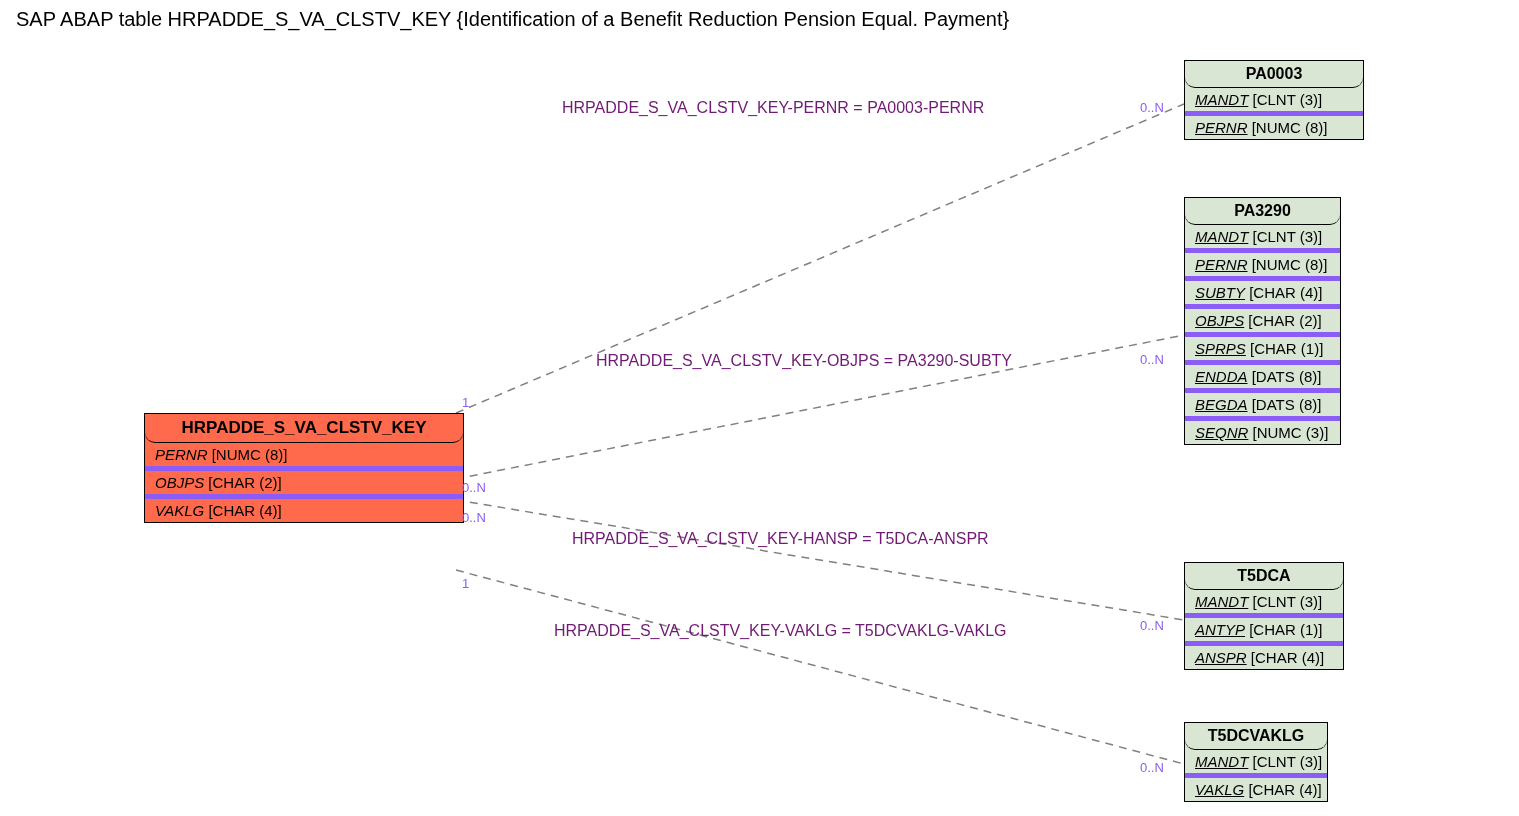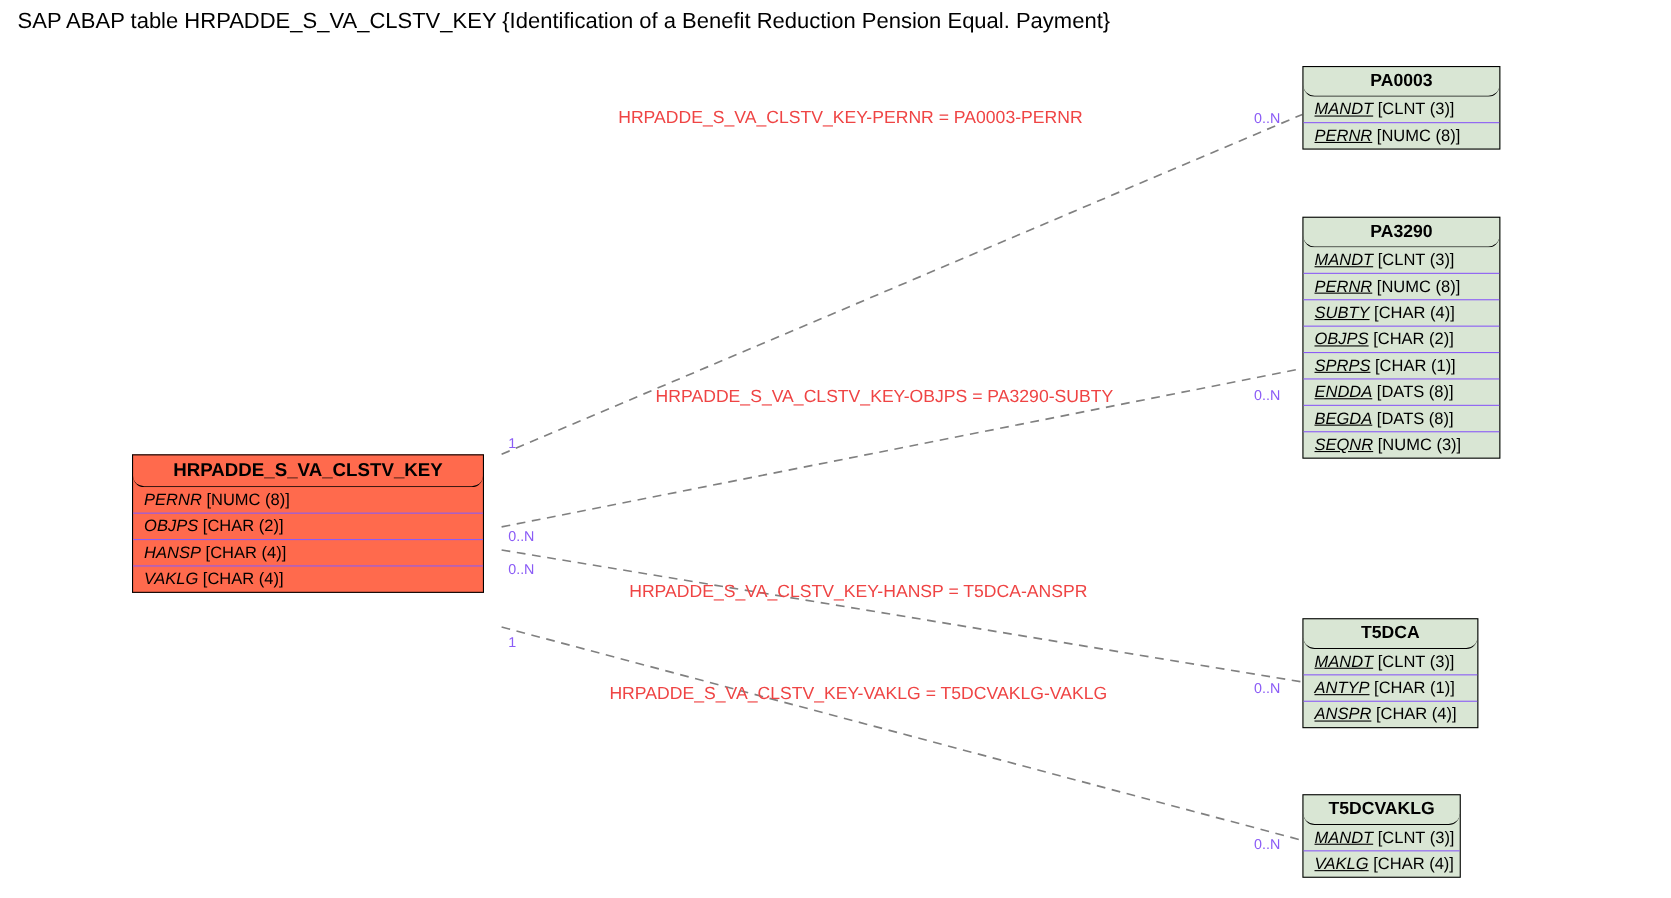--- a/index.html
+++ b/index.html
@@ -27,75 +27,74 @@
   .entity .hdr {
     font-weight: bold;
     text-align: center;
     padding: 4px 10px;
     border-bottom: 1px solid #000;
     font-size: 16px;
     border-radius: 10px;
   }
   .entity .row {
     padding: 3px 10px;
-    border-bottom: 1px solid #8b5cf6;
+    border-bottom: 5px solid #8b5cf6;
     font-size: 15px;
     white-space: nowrap;
   }
   .entity .row:last-child { border-bottom: none; }
   .entity .row .fn { font-style: italic; text-decoration: underline; }
   .entity .row .fn.nou { text-decoration: none; }
   .main { background: #ff6a4d; }
   .main .hdr { font-size: 17px; }
   .ref { background: #d9e6d4; }
   svg.lines {
     position: absolute;
     top: 0; left: 0;
     width: 1519px; height: 816px;
     pointer-events: none;
   }
   .lbl {
     position: absolute;
     font-size: 16px;
-    color: #ef4444;
+    color: #701a75;
     white-space: nowrap;
   }
   .card {
     position: absolute;
     font-size: 13px;
     color: #8b5cf6;
   }
 </style>
 </head>
 <body>
 
 <div class="title">SAP ABAP table HRPADDE_S_VA_CLSTV_KEY {Identification of a Benefit Reduction Pension Equal. Payment}</div>
 
 <svg class="lines">
   <line x1="456" y1="413" x2="1184" y2="104" stroke="#808080" stroke-width="1.5" stroke-dasharray="8,6"></line>
   <line x1="456" y1="479" x2="1184" y2="335" stroke="#808080" stroke-width="1.5" stroke-dasharray="8,6"></line>
   <line x1="456" y1="500" x2="1184" y2="620" stroke="#808080" stroke-width="1.5" stroke-dasharray="8,6"></line>
   <line x1="456" y1="570" x2="1184" y2="764" stroke="#808080" stroke-width="1.5" stroke-dasharray="8,6"></line>
 </svg>
 
-<div class="entity main" style="left:120px; top:413px; width:320px;">
+<div class="entity main" style="left:144px; top:413px; width:320px;">
   <div class="hdr">HRPADDE_S_VA_CLSTV_KEY</div>
   <div class="row"><span class="fn nou">PERNR</span> <span>[NUMC (8)]</span></div>
   <div class="row"><span class="fn nou">OBJPS</span> <span>[CHAR (2)]</span></div>
-  <div class="row"><span class="fn nou">HANSP</span> <span>[CHAR (4)]</span></div>
   <div class="row"><span class="fn nou">VAKLG</span> <span>[CHAR (4)]</span></div>
 </div>
 
 <div class="entity ref" style="left:1184px; top:60px; width:180px;">
   <div class="hdr">PA0003</div>
   <div class="row"><span class="fn">MANDT</span> <span>[CLNT (3)]</span></div>
   <div class="row"><span class="fn">PERNR</span> <span>[NUMC (8)]</span></div>
 </div>
 
-<div class="entity ref" style="left:1184px; top:197px; width:180px;">
+<div class="entity ref" style="left:1184px; top:197px; width:157px;">
   <div class="hdr">PA3290</div>
   <div class="row"><span class="fn">MANDT</span> <span>[CLNT (3)]</span></div>
   <div class="row"><span class="fn nou" style="text-decoration:underline;font-style:italic;">PERNR</span> <span>[NUMC (8)]</span></div>
   <div class="row"><span class="fn">SUBTY</span> <span>[CHAR (4)]</span></div>
   <div class="row"><span class="fn">OBJPS</span> <span>[CHAR (2)]</span></div>
   <div class="row"><span class="fn">SPRPS</span> <span>[CHAR (1)]</span></div>
   <div class="row"><span class="fn">ENDDA</span> <span>[DATS (8)]</span></div>
   <div class="row"><span class="fn">BEGDA</span> <span>[DATS (8)]</span></div>
   <div class="row"><span class="fn">SEQNR</span> <span>[NUMC (3)]</span></div>
 </div>

